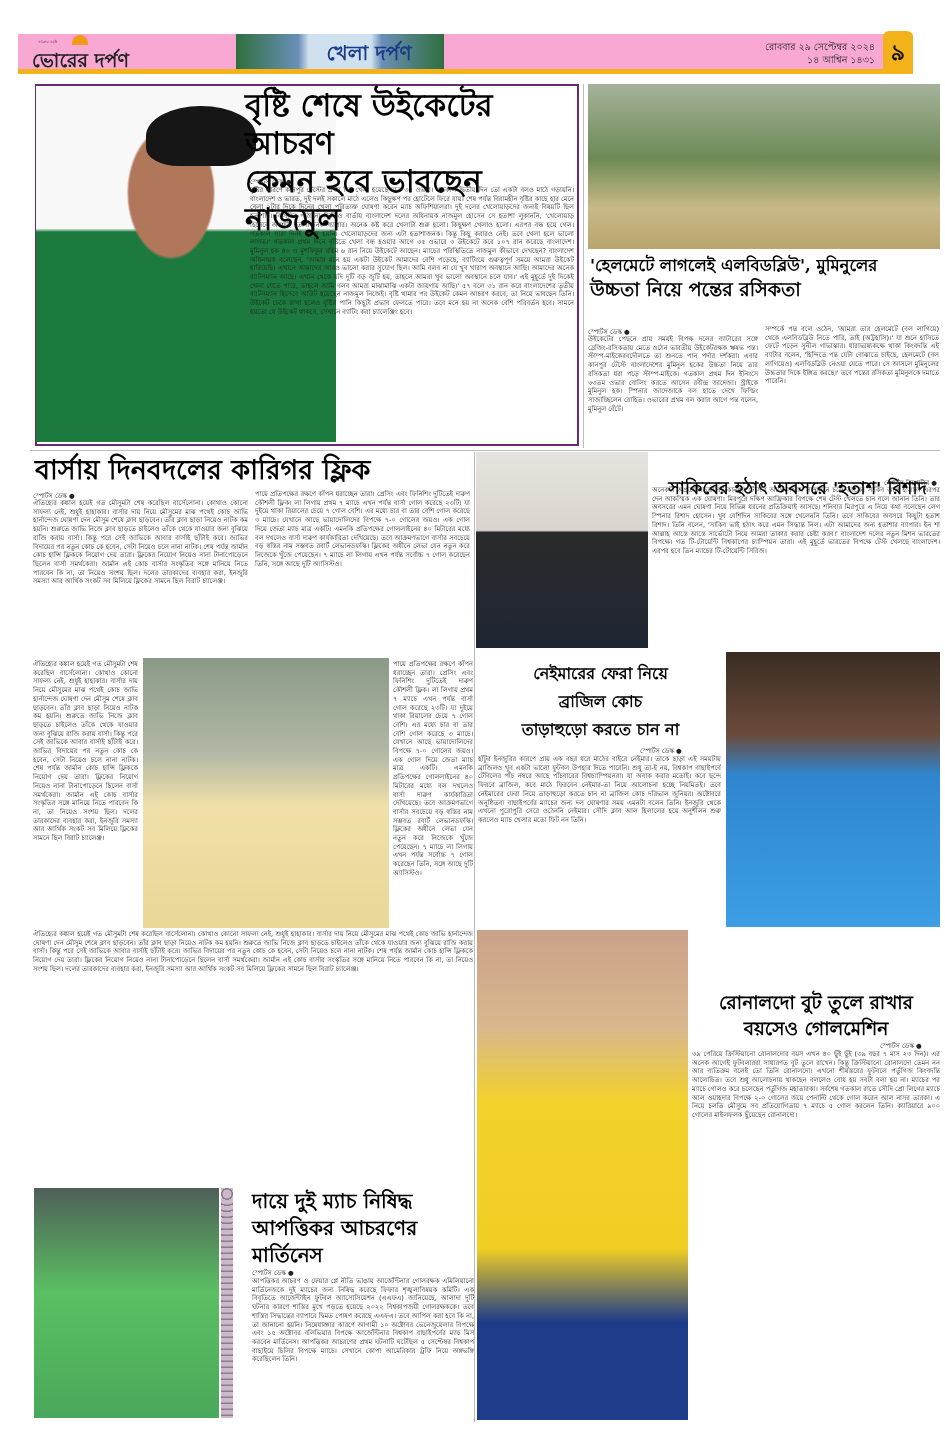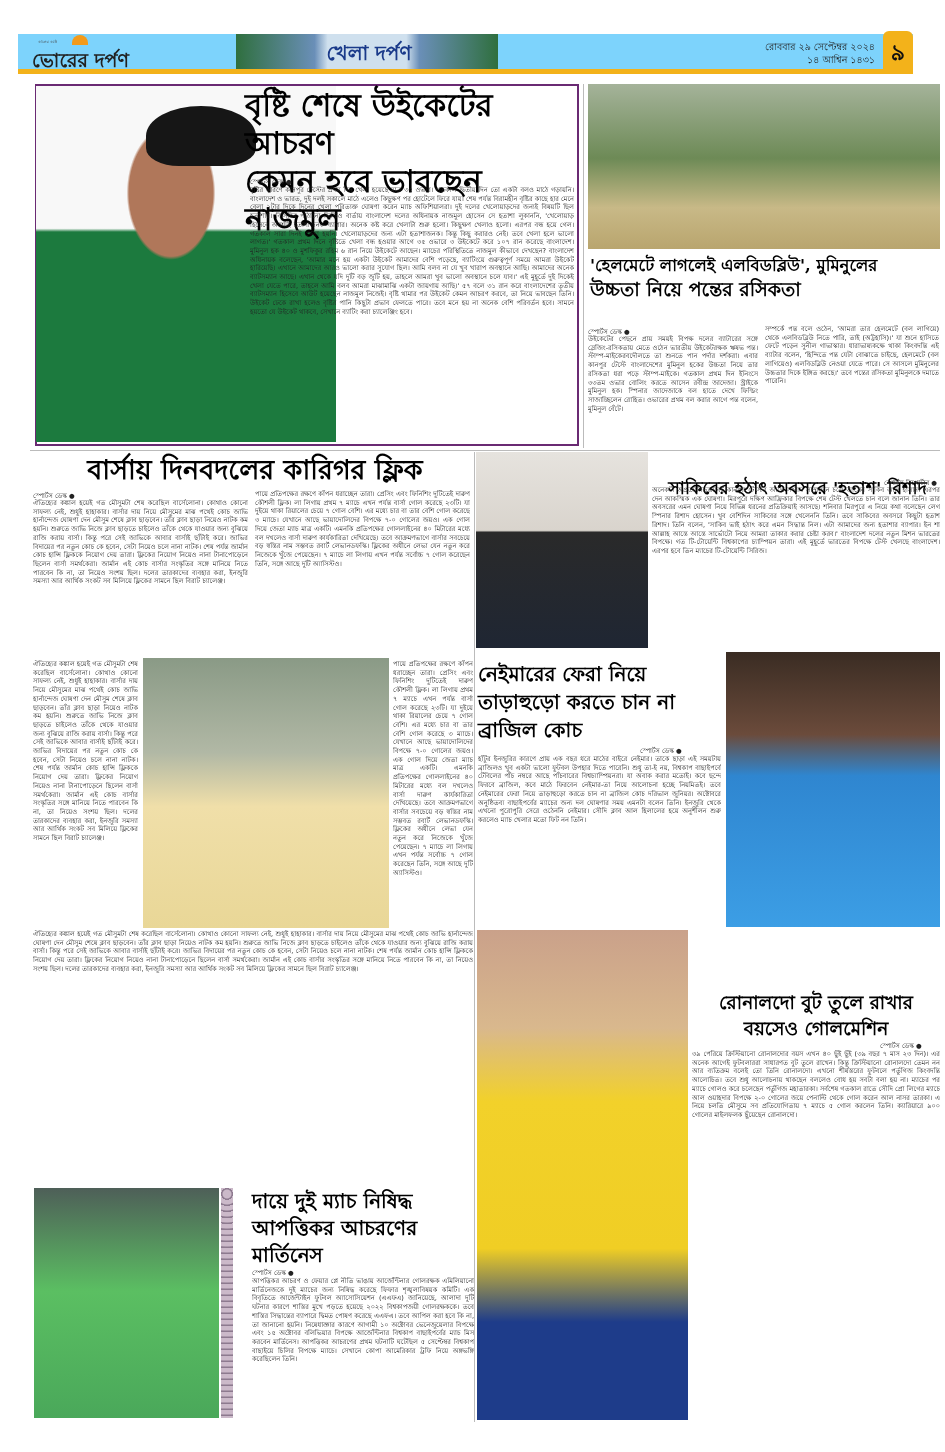--- a/index.html
+++ b/index.html
@@ -1,25 +1,25 @@
 <!DOCTYPE html>
 <html><head>
 <meta charset="utf-8">
 <style>
   * { box-sizing: border-box; margin: 0; padding: 0; }
   html, body { width: 945px; height: 1452px; background: #fff; overflow: hidden; }
   body { font-family: "DejaVu Sans", sans-serif; color: #111; position: relative; }
 
   
-  .masthead { position: absolute; left: 18px; top: 34px; width: 895px; height: 40px; background: #7dd3fc; border-bottom: 5px solid #f3b21a; }
+  .masthead { position: absolute; left: 18px; top: 34px; width: 895px; height: 40px; background: #f9a8d4; border-bottom: 5px solid #f3b21a; }
   .brand { position: absolute; left: 14px; top: 5px; }
   .brand-tag { font-size: 4px; color: #444; display: block; margin-left: 6px; }
   .brand-name { font-family: "DejaVu Serif", serif; font-weight: bold; font-size: 19px; color: #222; }
   .sun { position: absolute; left: 40px; top: -4px; width: 16px; height: 10px; border-radius: 16px 16px 0 0; background: #f39a1a; }
-  .banner { position: absolute; left: 218px; top: 0; width: 262px; height: 35px; background: linear-gradient(90deg,#2f6f3e,#6a8fb8 30%,#cfe0ee 35%,#cfe0ee 65%,#6a8fb8 70%,#2f6f3e); }
+  .banner { position: absolute; left: 218px; top: 0; width: 208px; height: 35px; background: linear-gradient(90deg,#2f6f3e,#6a8fb8 30%,#cfe0ee 35%,#cfe0ee 65%,#6a8fb8 70%,#2f6f3e); }
   .banner-title { position: absolute; left: 78px; top: 4px; width: 110px; text-align: center; font-size: 20px; font-weight: bold; color: #1a3a8a; font-family: "DejaVu Serif", serif; }
   .date-box { position: absolute; right: 38px; top: 6px; text-align: right; font-size: 9.5px; line-height: 13px; color: #222; }
   .page-num { position: absolute; right: 0; top: -3px; width: 30px; height: 43px; background: #f3b21a; border-radius: 6px 6px 0 0; font-size: 22px; font-weight: bold; text-align: center; line-height: 43px; }
 
   
   .img { position: absolute; overflow: hidden; }
   .headline { position: absolute; font-family: "DejaVu Serif", serif; font-weight: bold; color: #000; }
   .byline { position: absolute; font-size: 6.5px; color: #222; }
   .body-text { position: absolute; font-size: 6.6px; line-height: 8.7px; color: #222; text-align: justify; overflow: hidden; }
 
@@ -74,38 +74,38 @@
 <div class="headline" style="left:590px;top:256px;width:350px;font-size:16.5px;line-height:20px;text-align:left;">
   <div>'হেলমেটে লাগলেই এলবিডব্লিউ', মুমিনুলের</div>
   <div style="font-size:19px;line-height:26px;">উচ্চতা নিয়ে পন্তের রসিকতা</div>
 </div>
 <div class="byline" style="left:588px;top:327px;">স্পোর্টস ডেস্ক ●</div>
 <div class="body-text" style="left:588px;top:335px;width:170px;height:113px;">উইকেটের পেছনে প্রায় সময়ই বিপক্ষ দলের ব্যাটারের সঙ্গে স্লেজিং-রসিকতায় মেতে ওঠেন ভারতীয় উইকেটরক্ষক ঋষভ পন্ত। স্টাম্প-মাইকেরবদৌলতে তা শুনতে পান পর্দার দর্শকরা। এবার কানপুর টেস্টে বাংলাদেশের মুমিনুল হকের উচ্চতা নিয়ে তার রসিকতা ধরা পড়ে স্টাম্প-মাইকে। গতকাল প্রথম দিন ইনিংসে ৩৩তম ওভার বোলিং করতে আসেন রবীন্দ্র জাদেজা। স্ট্রাইকে মুমিনুল হক। স্পিনার জাদেজাকে বল হাতে দেখে ফিল্ডিং সাজাচ্ছিলেন রোহিত। ওভারের প্রথম বল করার আগে পন্ত বলেন, মুমিনুল বেঁটে।</div>
 <div class="body-text" style="left:765px;top:325px;width:174px;height:123px;">সম্পর্কে পন্ত বলে ওঠেন, 'আমরা তার হেলমেটে (বল লাগিয়ে) থেকে এলবিডব্লিউ নিতে পারি, তাই (অট্টহাসি)।' যা শুনে হাসিতে ফেটে পড়েন সুনীল গাভাস্কার। ধারাভাষ্যকক্ষে থাকা কিংবদন্তি এই ব্যাটার বলেন, 'হিন্দিতে পন্ত যেটা বোঝাতে চাইছে, হেলমেটে (বল লাগিয়েও) এলবিডব্লিউ নেওয়া যেতে পারে। সে আসলে মুমিনুলের উচ্চতার দিকে ইঙ্গিত করছে।' তবে পন্তের রসিকতা মুমিনুলকে দমাতে পারেনি।</div>
 
 <div class="divider-h" style="left:30px;top:450px;width:910px;"></div>
 
-<div class="headline" style="left:35px;top:452px;width:440px;font-size:27px;line-height:36px;text-align:center;">বার্সায় দিনবদলের কারিগর ফ্লিক</div>
+<div class="headline" style="left:35px;top:452px;width:440px;font-size:27px;line-height:36px;text-align:left;">বার্সায় দিনবদলের কারিগর ফ্লিক</div>
 <div class="byline" style="left:33px;top:491px;">স্পোর্টস ডেস্ক ●</div>
 <div class="body-text" style="left:33px;top:499px;width:215px;height:160px;">ঐতিহ্যের কঙ্কাল হয়েই গত মৌসুমটা শেষ করেছিল বার্সেলোনা। কোথাও কোনো সাফল্য নেই, শুধুই হাহাকার। বার্সার দায় নিয়ে মৌসুমের মাঝ পথেই কোচ জাভি হার্নান্দেজ ঘোষণা দেন মৌসুম শেষে ক্লাব ছাড়বেন। তাঁর ক্লাব ছাড়া নিয়েও নাটক কম হয়নি। শুরুতে জাভি নিজে ক্লাব ছাড়তে চাইলেও তাঁকে থেকে যাওয়ার জন্য বুঝিয়ে রাজি করায় বার্সা। কিন্তু পরে সেই জাভিকে আবার বার্সাই ছাঁটাই করে। জাভির বিদায়ের পর নতুন কোচ কে হবেন, সেটা নিয়েও চলে নানা নাটক। শেষ পর্যন্ত জার্মান কোচ হান্সি ফ্লিককে নিয়োগ দেয় তারা। ফ্লিকের নিয়োগ নিয়েও নানা টানাপোড়েনে ছিলেন বার্সা সমর্থকেরা। জার্মান এই কোচ বার্সার সংস্কৃতির সঙ্গে মানিয়ে নিতে পারবেন কি না, তা নিয়েও সংশয় ছিল। দলের তারকাদের ব্যবহার করা, ইনজুরি সমস্যা আর আর্থিক সংকট সব মিলিয়ে ফ্লিকের সামনে ছিল বিরাট চ্যালেঞ্জ।</div>
 <div class="body-text" style="left:255px;top:490px;width:215px;height:168px;">পায়ে প্রতিপক্ষের রক্ষণে কাঁপন ধরাচ্ছেন তারা। প্রেসিং এবং ফিনিশিং দুটিতেই দারুণ কৌশলী ফ্লিক। লা লিগায় প্রথম ৭ ম্যাচে এখন পর্যন্ত বার্সা গোল করেছে ২৩টি। যা দুইয়ে থাকা রিয়ালের চেয়ে ৭ গোল বেশি। এর মধ্যে চার বা তার বেশি গোল করেছে ৩ ম্যাচে। যেখানে আছে ভায়াদোলিদের বিপক্ষে ৭-০ গোলের জয়ও। এক গোল দিয়ে জেতা ম্যাচ মাত্র একটি। এমনকি প্রতিপক্ষের গোললাইনের ৪০ মিটারের মধ্যে বল দখলেও বার্সা দারুণ কার্যকারিতা দেখিয়েছে। তবে আক্রমণভাগে বার্সার সবচেয়ে বড় স্বস্তির নাম সম্ভবত রবার্ট লেভানডফস্কি। ফ্লিকের অধীনে লেভা যেন নতুন করে নিজেকে খুঁজে পেয়েছেন। ৭ ম্যাচে লা লিগায় এখন পর্যন্ত সর্বোচ্চ ৭ গোল করেছেন তিনি, সঙ্গে আছে দুটি অ্যাসিস্টও।</div>
 <div class="body-text" style="left:33px;top:660px;width:105px;height:268px;">ঐতিহ্যের কঙ্কাল হয়েই গত মৌসুমটা শেষ করেছিল বার্সেলোনা। কোথাও কোনো সাফল্য নেই, শুধুই হাহাকার। বার্সার দায় নিয়ে মৌসুমের মাঝ পথেই কোচ জাভি হার্নান্দেজ ঘোষণা দেন মৌসুম শেষে ক্লাব ছাড়বেন। তাঁর ক্লাব ছাড়া নিয়েও নাটক কম হয়নি। শুরুতে জাভি নিজে ক্লাব ছাড়তে চাইলেও তাঁকে থেকে যাওয়ার জন্য বুঝিয়ে রাজি করায় বার্সা। কিন্তু পরে সেই জাভিকে আবার বার্সাই ছাঁটাই করে। জাভির বিদায়ের পর নতুন কোচ কে হবেন, সেটা নিয়েও চলে নানা নাটক। শেষ পর্যন্ত জার্মান কোচ হান্সি ফ্লিককে নিয়োগ দেয় তারা। ফ্লিকের নিয়োগ নিয়েও নানা টানাপোড়েনে ছিলেন বার্সা সমর্থকেরা। জার্মান এই কোচ বার্সার সংস্কৃতির সঙ্গে মানিয়ে নিতে পারবেন কি না, তা নিয়েও সংশয় ছিল। দলের তারকাদের ব্যবহার করা, ইনজুরি সমস্যা আর আর্থিক সংকট সব মিলিয়ে ফ্লিকের সামনে ছিল বিরাট চ্যালেঞ্জ।</div>
 <div class="body-text" style="left:393px;top:660px;width:80px;height:268px;">পায়ে প্রতিপক্ষের রক্ষণে কাঁপন ধরাচ্ছেন তারা। প্রেসিং এবং ফিনিশিং দুটিতেই দারুণ কৌশলী ফ্লিক। লা লিগায় প্রথম ৭ ম্যাচে এখন পর্যন্ত বার্সা গোল করেছে ২৩টি। যা দুইয়ে থাকা রিয়ালের চেয়ে ৭ গোল বেশি। এর মধ্যে চার বা তার বেশি গোল করেছে ৩ ম্যাচে। যেখানে আছে ভায়াদোলিদের বিপক্ষে ৭-০ গোলের জয়ও। এক গোল দিয়ে জেতা ম্যাচ মাত্র একটি। এমনকি প্রতিপক্ষের গোললাইনের ৪০ মিটারের মধ্যে বল দখলেও বার্সা দারুণ কার্যকারিতা দেখিয়েছে। তবে আক্রমণভাগে বার্সার সবচেয়ে বড় স্বস্তির নাম সম্ভবত রবার্ট লেভানডফস্কি। ফ্লিকের অধীনে লেভা যেন নতুন করে নিজেকে খুঁজে পেয়েছেন। ৭ ম্যাচে লা লিগায় এখন পর্যন্ত সর্বোচ্চ ৭ গোল করেছেন তিনি, সঙ্গে আছে দুটি অ্যাসিস্টও।</div>
 <div class="img photo-flick"></div>
 <div class="body-text" style="left:33px;top:930px;width:440px;height:252px;">ঐতিহ্যের কঙ্কাল হয়েই গত মৌসুমটা শেষ করেছিল বার্সেলোনা। কোথাও কোনো সাফল্য নেই, শুধুই হাহাকার। বার্সার দায় নিয়ে মৌসুমের মাঝ পথেই কোচ জাভি হার্নান্দেজ ঘোষণা দেন মৌসুম শেষে ক্লাব ছাড়বেন। তাঁর ক্লাব ছাড়া নিয়েও নাটক কম হয়নি। শুরুতে জাভি নিজে ক্লাব ছাড়তে চাইলেও তাঁকে থেকে যাওয়ার জন্য বুঝিয়ে রাজি করায় বার্সা। কিন্তু পরে সেই জাভিকে আবার বার্সাই ছাঁটাই করে। জাভির বিদায়ের পর নতুন কোচ কে হবেন, সেটা নিয়েও চলে নানা নাটক। শেষ পর্যন্ত জার্মান কোচ হান্সি ফ্লিককে নিয়োগ দেয় তারা। ফ্লিকের নিয়োগ নিয়েও নানা টানাপোড়েনে ছিলেন বার্সা সমর্থকেরা। জার্মান এই কোচ বার্সার সংস্কৃতির সঙ্গে মানিয়ে নিতে পারবেন কি না, তা নিয়েও সংশয় ছিল। দলের তারকাদের ব্যবহার করা, ইনজুরি সমস্যা আর আর্থিক সংকট সব মিলিয়ে ফ্লিকের সামনে ছিল বিরাট চ্যালেঞ্জ।</div>
 
 <div class="img photo-player2"></div>
 <div class="headline" style="left:655px;top:476px;width:285px;font-size:17.5px;line-height:24px;text-align:center;">সাকিবের হঠাৎ অবসরে 'হতাশ' রিশাদ</div>
 <div class="byline" style="left:860px;top:478px;margin-left:24px;">স্পোর্টস রিপোর্টার ●</div>
 <div class="body-text" style="left:652px;top:486px;width:288px;height:162px;">অনেকটা অপ্রত্যাশিতভাবেই কানপুর টেস্টের আগে সংবাদ সম্মেলনে চলে আসেন সাকিব আল হাসান। এরপর দেন আকস্মিক এক ঘোষণা। মিরপুরে দক্ষিণ আফ্রিকার বিপক্ষে শেষ টেস্ট খেলতে চান বলে জানান তিনি। তার অবসরের এমন ঘোষণা নিয়ে বিভিন্ন ধরনের প্রতিক্রিয়াই আসছে। শনিবার মিরপুরে এ নিয়ে কথা বলেছেন লেগ স্পিনার রিশাদ হোসেন। খুব বেশিদিন সাকিবের সঙ্গে খেলেননি তিনি। তবে সাকিবের অবসরে কিছুটা হতাশ রিশাদ। তিনি বলেন, 'সাকিব ভাই হঠাৎ করে এমন সিদ্ধান্ত নিল। এটা আমাদের জন্য হতাশার ব্যাপার। ইন শা আল্লাহ আস্তে আস্তে সার্ভোটো নিয়ে আমরা তাকার করার চেষ্টা করব।' বাংলাদেশ দলের নতুন মিশন ভারতের বিপক্ষে। গত টি-টোয়েন্টি বিশ্বকাপের চ্যাম্পিয়ন তারা। এই মুহূর্তে ভারতের বিপক্ষে টেস্ট খেলছে বাংলাদেশ। এরপর হবে তিন ম্যাচের টি-টোয়েন্টি সিরিজ।</div>
 
-<div class="headline" style="left:478px;top:660px;width:245px;font-size:20px;line-height:28px;text-align:left;">
+<div class="headline" style="left:478px;top:660px;width:245px;font-size:16px;line-height:28px;text-align:center;">
   <div>নেইমারের ফেরা নিয়ে</div>
+  <div>ব্রাজিল কোচ</div>
   <div>তাড়াহুড়ো করতে চান না</div>
-  <div>ব্রাজিল কোচ</div>
 </div>
 <div class="byline" style="left:640px;top:746px;">স্পোর্টস ডেস্ক ●</div>
 <div class="body-text" style="left:478px;top:755px;width:243px;height:170px;">হাঁটুর ইনজুরির কারণে প্রায় এক বছর ধরে মাঠের বাইরে নেইমার। তাকে ছাড়া এই সময়টায় ব্রাজিলও খুব একটা ভালো ফুটবল উপহার দিতে পারেনি। শুধু তা-ই নয়, বিশ্বকাপ বাছাইপর্বে টেবিলের পাঁচ নম্বরে আছে পাঁচবারের বিশ্বচ্যাম্পিয়নরা। যা অবাক করার মতোই। কবে ছন্দে ফিরবে ব্রাজিল, কবে মাঠে ফিরবেন নেইমার-তা নিয়ে আলোচনা হচ্ছে নিয়মিতই। তবে নেইমারের ফেরা নিয়ে তাড়াহুড়ো করতে চান না ব্রাজিল কোচ দরিভাল জুনিয়র। অক্টোবরে অনুষ্ঠিতব্য বাছাইপর্বের ম্যাচের জন্য দল ঘোষণার সময় এমনটা বলেন তিনি। ইনজুরি থেকে এখনো পুরোপুরি সেরে ওঠেননি নেইমার। সৌদি ক্লাব আল হিলালের হয়ে অনুশীলন শুরু করলেও ম্যাচ খেলার মতো ফিট নন তিনি।</div>
 <div class="img photo-neymar"></div>
 
 <div class="img photo-ronaldo"></div>
 <div class="headline" style="left:692px;top:990px;width:248px;font-size:18.5px;line-height:26px;text-align:center;">
   <div>রোনালদো বুট তুলে রাখার</div>
   <div>বয়সেও গোলমেশিন</div>
 </div>

